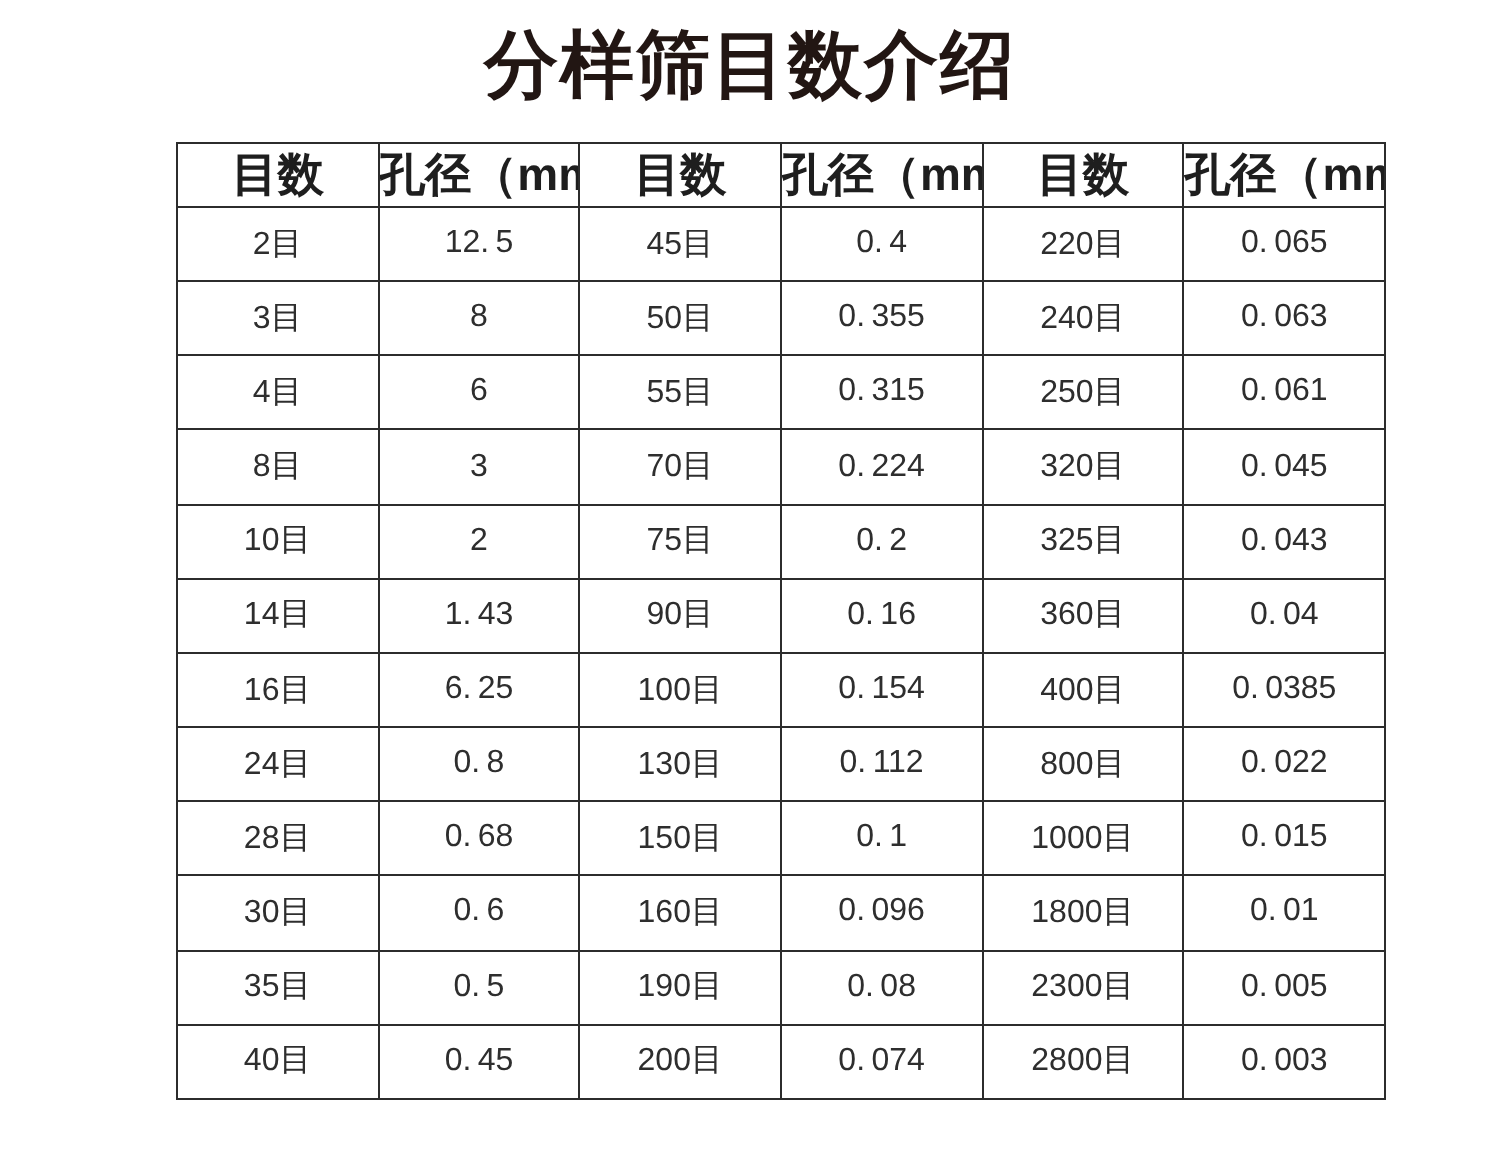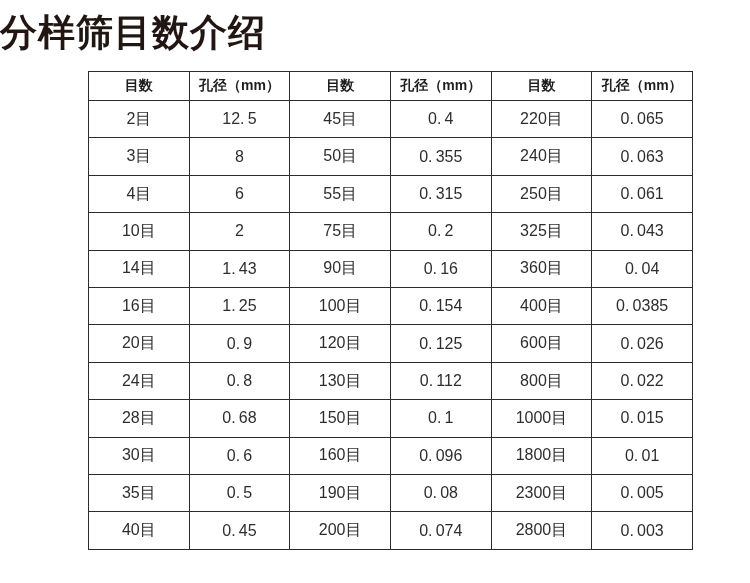--- a/index.html
+++ b/index.html
@@ -14,21 +14,21 @@
     width: 750px;
     height: 583px;
     background: #ffffff;
     overflow: hidden;
   }
   .page-title {
     position: absolute;
     top: 8px;
     left: 0;
     width: 100%;
-    text-align: left;
+    text-align: center;
     font-size: 37px;
     font-weight: bold;
     color: #221613;
     letter-spacing: 1px;
   }
   table.mesh-table {
     position: absolute;
     left: 88px;
     top: 71px;
     width: 605px;
@@ -40,21 +40,21 @@
   .mesh-table th,
   .mesh-table td {
     border: 1.5px solid #2c2c2c;
     text-align: center;
     vertical-align: middle;
     overflow: hidden;
     white-space: nowrap;
   }
   .mesh-table th {
     height: 29px;
-    font-size: 14px;
+    font-size: 23px;
     font-weight: bold;
     color: #1e1e1e;
   }
   .mesh-table td {
     font-size: 16px;
     font-weight: normal;
     color: #2e2e2e;
   }
 </style>
 </head>
@@ -93,50 +93,50 @@
         </tr>
         <tr>
           <td>4目</td>
           <td>6</td>
           <td>55目</td>
           <td>0. 315</td>
           <td>250目</td>
           <td>0. 061</td>
         </tr>
         <tr>
+          <td>8目</td>
+          <td>3</td>
+          <td>70目</td>
+          <td>0. 224</td>
+          <td>320目</td>
+          <td>0. 045</td>
+        </tr>
+        <tr>
           <td>10目</td>
           <td>2</td>
           <td>75目</td>
           <td>0. 2</td>
           <td>325目</td>
           <td>0. 043</td>
         </tr>
         <tr>
           <td>14目</td>
           <td>1. 43</td>
           <td>90目</td>
           <td>0. 16</td>
           <td>360目</td>
           <td>0. 04</td>
         </tr>
         <tr>
           <td>16目</td>
-          <td>1. 25</td>
+          <td>6. 25</td>
           <td>100目</td>
           <td>0. 154</td>
           <td>400目</td>
           <td>0. 0385</td>
-        </tr>
-        <tr>
-          <td>20目</td>
-          <td>0. 9</td>
-          <td>120目</td>
-          <td>0. 125</td>
-          <td>600目</td>
-          <td>0. 026</td>
         </tr>
         <tr>
           <td>24目</td>
           <td>0. 8</td>
           <td>130目</td>
           <td>0. 112</td>
           <td>800目</td>
           <td>0. 022</td>
         </tr>
         <tr>

